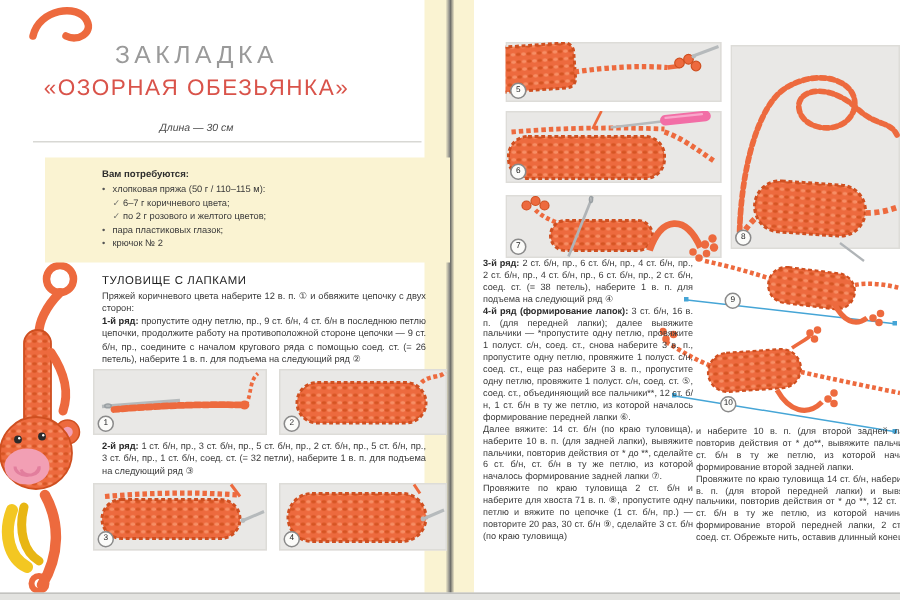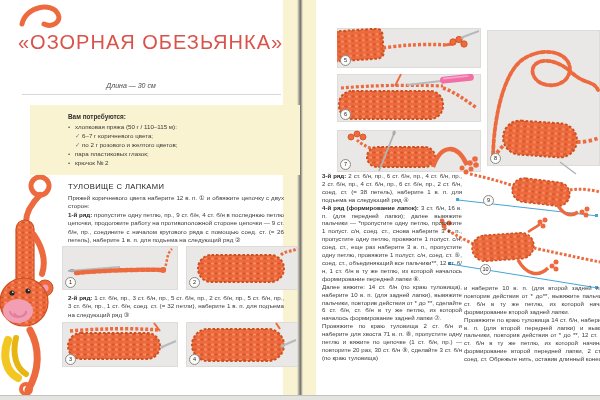--- a/index.html
+++ b/index.html
@@ -9,21 +9,21 @@
 
   
   .cream{background:#faf3d2;}
   .gutter{left:297px;top:0;width:6px;height:400px;
           background:linear-gradient(90deg,rgba(0,0,0,0) 0%,#8a8a86 45%,#6f6f6b 55%,rgba(0,0,0,0) 100%);}
   .bottom-edge{left:0;top:395px;width:600px;height:5px;background:#e3e3e0;border-top:1px solid #c2c2bf;}
 
   
   .title-wrap{left:18px;top:28px;width:226px;text-align:center;}
   .t1{font-size:16.5px;letter-spacing:3px;color:#9a9a9a;font-weight:400;}
-  .t2{font-size:20px;letter-spacing:1px;color:#d9534a;font-weight:400;margin-top:3px;white-space:nowrap;}
+  .t2{font-size:15px;letter-spacing:1px;color:#d9534a;font-weight:400;margin-top:3px;white-space:nowrap;}
   .subtitle{left:18px;top:82px;width:226px;text-align:center;font-style:italic;font-size:7px;color:#4a4a4a;}
   .hairline{left:22px;top:94px;width:259px;height:1px;background:#d8d8d4;}
 
   
   .materials{left:30px;top:105px;width:270px;height:70px;padding:8px 0 0 38px;box-sizing:border-box;}
   .materials .hdr{font-size:6.4px;font-weight:bold;color:#2e2e2e;margin-bottom:1.5px;}
   .materials .line{font-size:6.2px;line-height:9.2px;color:#3a3a3a;white-space:nowrap;}
   .materials .line .mk{display:inline-block;width:7px;color:#555;}
   .materials .line.ind{padding-left:7px;}
   .materials .line.ind .mk{color:#7c7c74;}
@@ -77,20 +77,21 @@
       <circle cx="28" cy="291" r="2.6" fill="#2a2a2a"></circle>
     <circle cx="12.8" cy="292.2" r="0.8" fill="#fff"></circle>
       <circle cx="28.8" cy="290.2" r="0.8" fill="#fff"></circle>
     <path d="M8,340 C2,356 6,372 18,378" fill="none" stroke="#f3c722" stroke-width="8" stroke-linecap="round"></path>
     <path d="M16,338 C12,354 16,368 26,374" fill="none" stroke="#e8b613" stroke-width="6" stroke-linecap="round"></path>
     <path d="M30,330 C40,348 40,370 28,390" fill="none" stroke="#ed6a3e" stroke-width="7" stroke-linecap="round"></path>
     <circle cx="26" cy="389" r="5" fill="none" stroke="#ed6a3e" stroke-width="4"></circle>
   </svg>
 
   <div class="abs title-wrap">
+    <div class="t1">ЗАКЛАДКА</div>
     <div class="t2">«ОЗОРНАЯ ОБЕЗЬЯНКА»</div>
   </div>
   <div class="abs subtitle">Длина — 30 см</div>
   <div class="abs hairline"></div>
 
   <div class="abs cream materials">
     <div class="hdr">Вам потребуются:</div>
     <div class="line">
       <span class="mk">•</span><span>хлопковая пряжа (50 г / 110–115 м):</span>
     </div>

